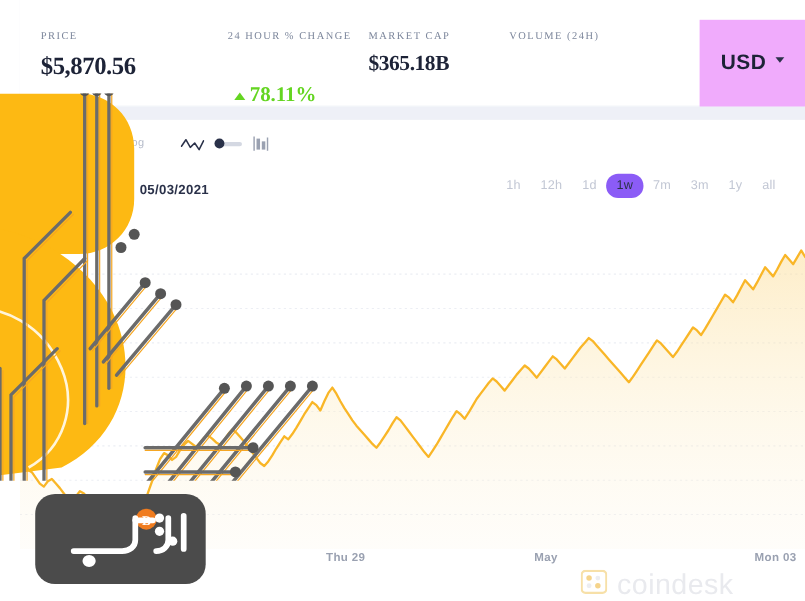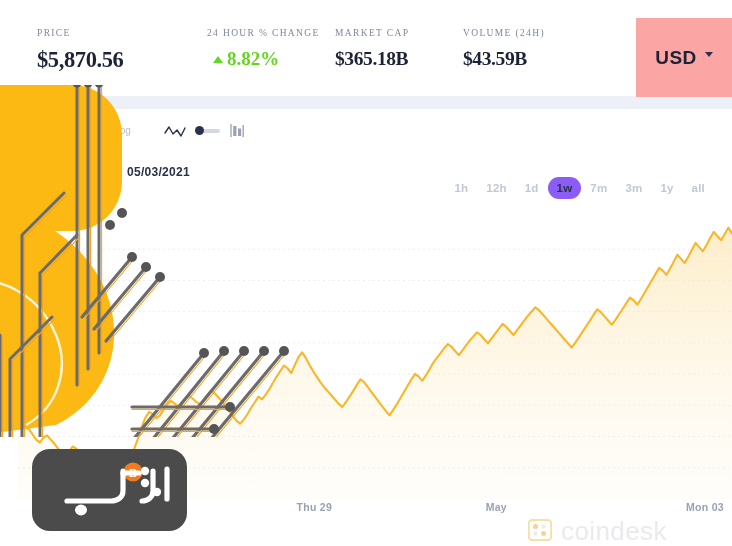--- a/index.html
+++ b/index.html
@@ -67,21 +67,21 @@
   }
   .stat-value {
     font-size: 22.5px;
     font-weight: 700;
     color: #1d2337;
     letter-spacing: -0.4px;
     white-space: nowrap;
     line-height: 1;
   }
   .stat-block.b-price { width: 170px; }
-  .stat-block.b-change { width: 128px; }
+  .stat-block.b-change { width: 128px; gap: 28px; }
   .stat-block.b-mcap { width: 128px; }
   .stat-block.b-vol { width: 150px; }
 
   .change-value {
     color: #64d521;
     font-size: 19px;
     font-weight: 700;
     display: flex;
     align-items: center;
     line-height: 1;
@@ -99,21 +99,21 @@
   .stat-block.b-mcap .stat-value,
   .stat-block.b-vol .stat-value { font-size: 19.5px; }
 
   
   .currency-select {
     position: absolute;
     right: 0;
     top: 18px;
     width: 96px;
     height: 79px;
-    background: #fca5a5;
+    background: #f0abfc;
     display: flex;
     align-items: center;
     justify-content: center;
     cursor: pointer;
   }
   .currency-select .cur-text {
     font-size: 19px;
     font-weight: 700;
     color: #1d2337;
     letter-spacing: 0.5px;
@@ -219,27 +219,26 @@
   
   .range-selector {
     position: absolute;
     right: 18px;
     top: 49px;
     display: flex;
     align-items: center;
   }
   .range-btn {
     font-size: 11.5px;
-    font-weight: 700;
+    font-weight: 400;
     color: #c2c7d4;
     padding: 5px 9px;
     border-radius: 12px;
     cursor: pointer;
     letter-spacing: 0.2px;
-    margin-top: 19px;
   }
   .range-btn.active {
     color: #2a3149;
     background: #8b5cf6;
   }
 
   
   .plot-area {
     position: absolute;
     left: 0;
@@ -325,32 +324,31 @@
 
       <div class="stat-block b-price">
         <div class="stat-label">PRICE</div>
         <div class="stat-value">$5,870.56</div>
       </div>
 
       <div class="stat-block b-change">
         <div class="stat-label">24 HOUR % CHANGE</div>
         <div class="change-value">
           <span class="caret-up"></span>
-          <span>8.82%</span>
+          <span>78.11%</span>
         </div>
       </div>
 
       <div class="stat-block b-mcap">
         <div class="stat-label">MARKET CAP</div>
         <div class="stat-value">$365.18B</div>
       </div>
 
       <div class="stat-block b-vol">
         <div class="stat-label">VOLUME (24H)</div>
-        <div class="stat-value">$43.59B</div>
       </div>
 
     </div>
 
     <div class="currency-select">
       <span class="cur-text">USD</span>
       <span class="cur-caret"></span>
     </div>
   </div>
 

